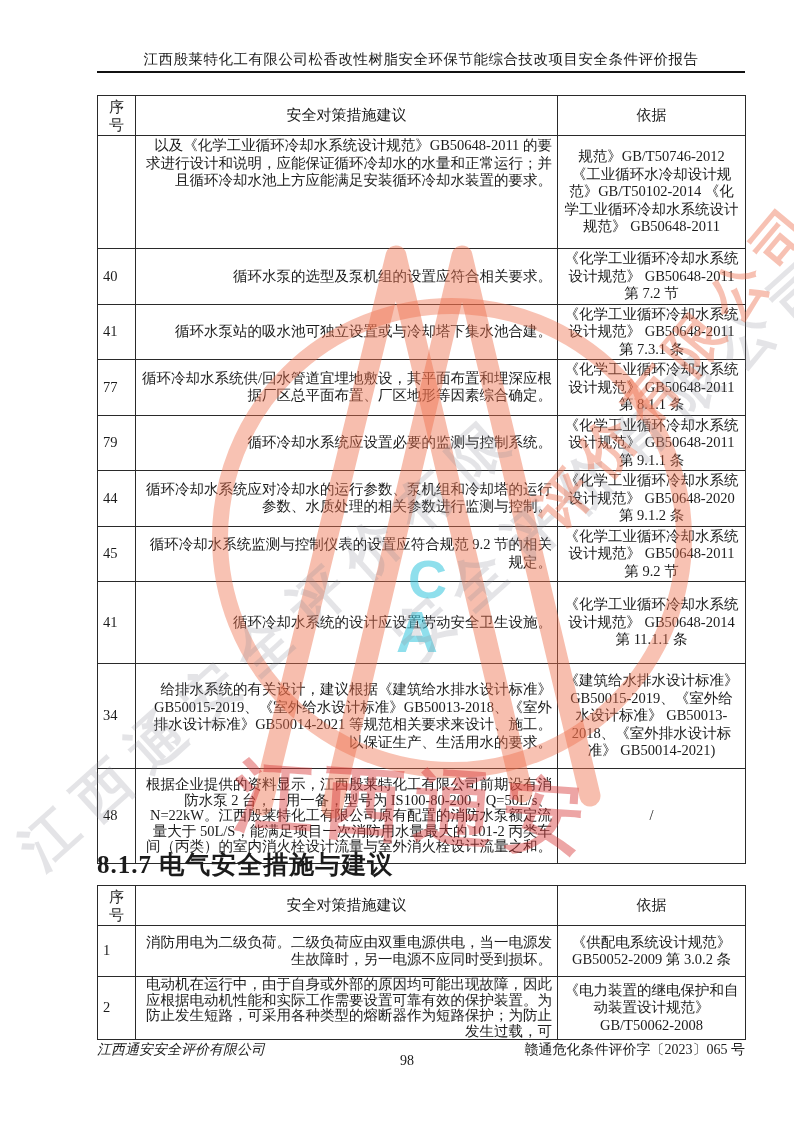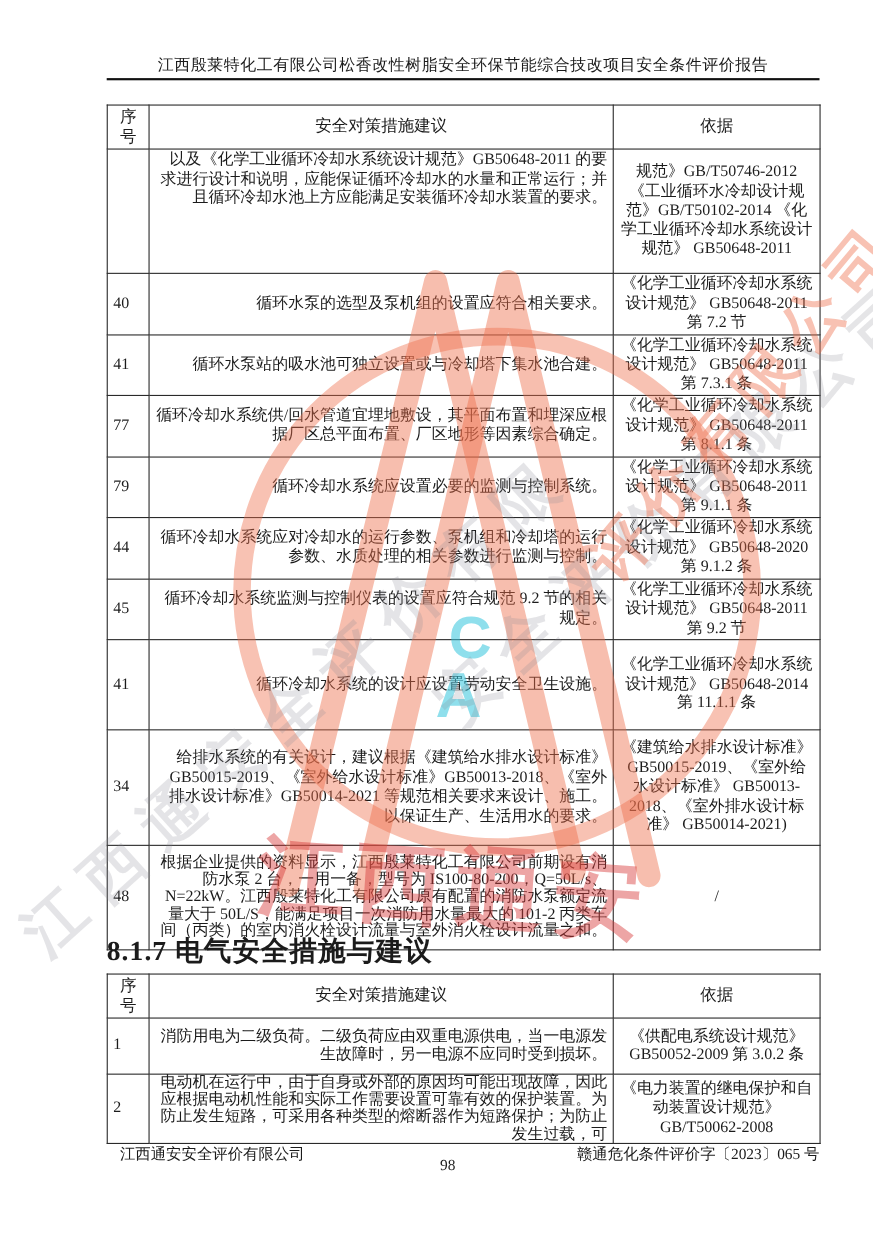--- a/index.html
+++ b/index.html
@@ -45,21 +45,21 @@
   td.tight{line-height:15.6px;padding-top:0;padding-bottom:0;}
   .section-heading{
     position:absolute;left:97px;top:848px;width:648px;
     font-family:Liberation Serif, serif;
     font-weight:bold;font-size:25px;letter-spacing:1px;
   }
   .doc-footer{
     position:absolute;left:97px;top:1041px;width:648px;
     font-size:14px;
   }
-  .doc-footer .f-left{position:absolute;left:12px;top:0;}
+  .doc-footer .f-left{position:absolute;left:0;top:0;font-style:italic;}
   .doc-footer .f-page{position:absolute;left:280px;top:0;width:60px;text-align:center;margin-top:12px;}
   .doc-footer .f-right{position:absolute;right:0;top:0;text-align:right;}
   
   .watermark{
     position:absolute;left:0;top:0;width:794px;height:1123px;
     pointer-events:none;z-index:5;
   }
   .wm-svg{position:absolute;left:0;top:0;}
   .wm-ring{fill:none;stroke:var(--wm-orange,#ee6e4b);stroke-width:16;opacity:.42;}
   .wm-a{fill:none;stroke:var(--wm-orange,#ee6e4b);stroke-width:21;opacity:.45;stroke-linecap:round;stroke-linejoin:round;}

